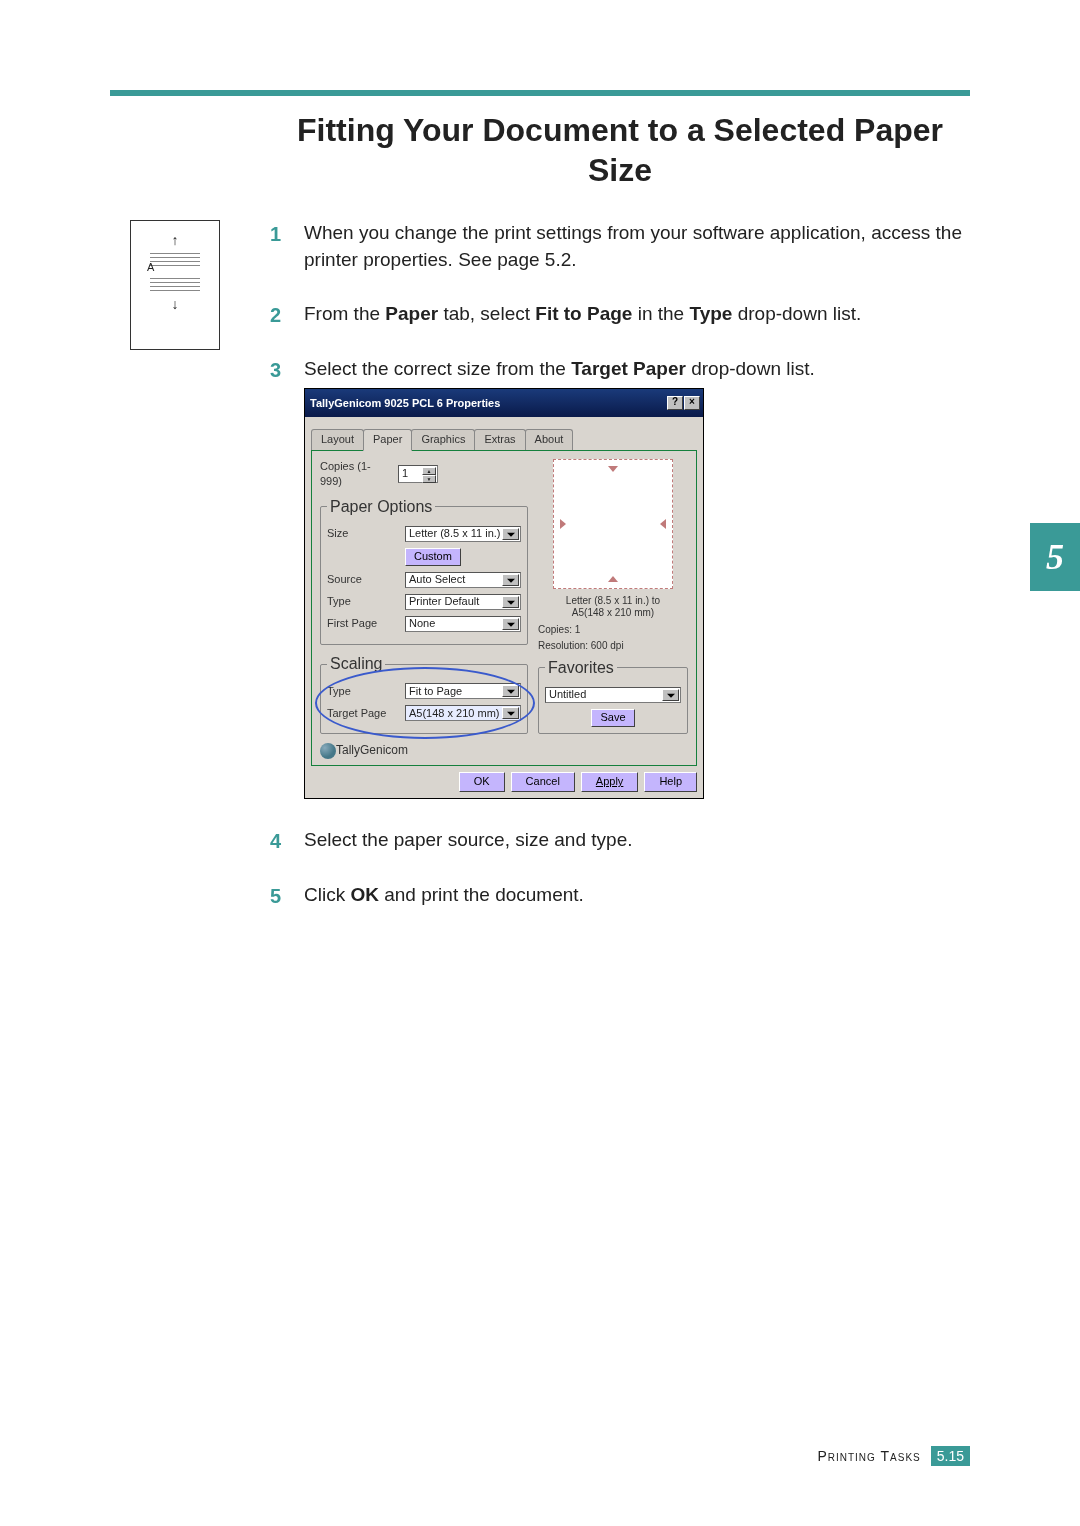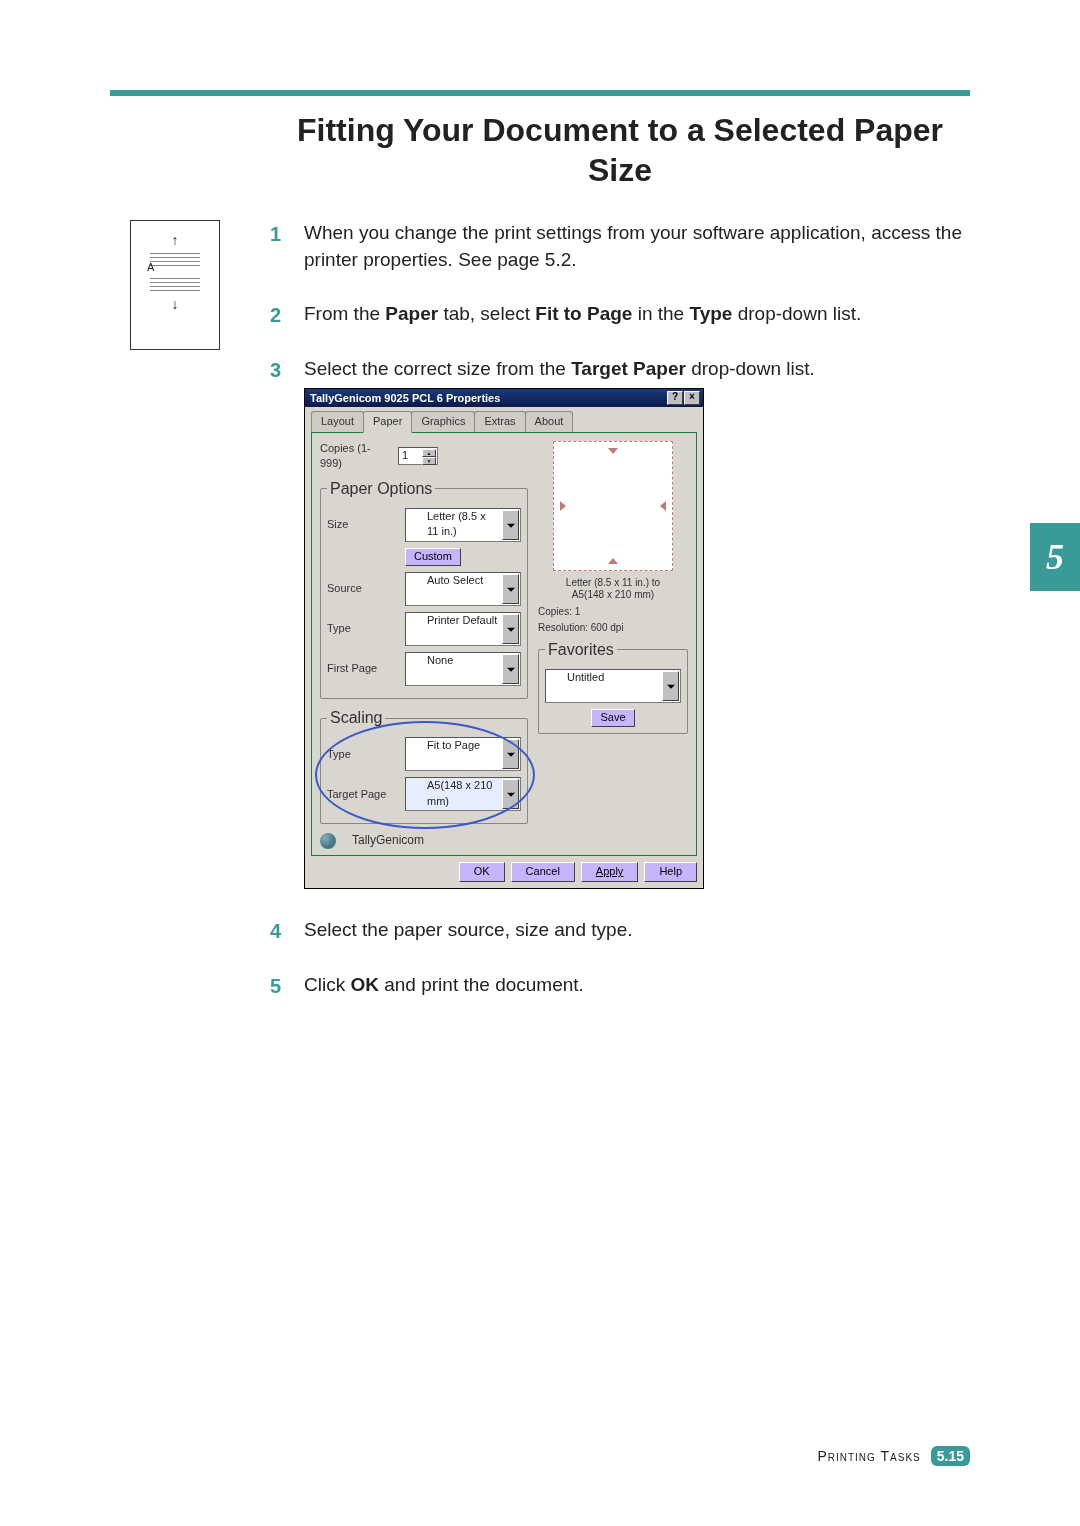--- a/index.html
+++ b/index.html
@@ -143,39 +143,38 @@
     font-size: 14px;
     display: flex;
     align-items: center;
     gap: 10px;
   }
   .footer .label { font-variant: small-caps; letter-spacing: 1px; }
   .footer .pagebox {
     background: var(--teal);
     color: #fff;
     padding: 2px 6px;
-    font-weight: 700;
-    border-radius: 6px;
+    font-weight: 400;
   }
   .footer .pagebox .ch { color: #fff; }
 
   
   .dlg {
     width: 400px;
     font-family: Tahoma, Arial, sans-serif;
     font-size: 11px;
     margin: 6px 0 20px 0;
     border: 1px solid #000;
     background: var(--gray-bg);
   }
   .dlg .titlebar {
     background: #0a1a4a;
     background: linear-gradient(#1a3a7a, #0a1a4a);
     color: #fff;
-    height: 18px;
+    height: 28px;
     display: flex;
     align-items: center;
     padding: 0 3px 0 5px;
     font-weight: 700;
     font-size: 11px;
   }
   .dlg .titlebar .winbtns { margin-left: auto; display: flex; gap: 0; }
   .dlg .titlebar .wbtn {
     width: 16px; height: 14px;
     background: #c0c0c0;
@@ -184,21 +183,21 @@
     border-bottom-color: #404040;
     color: #000;
     font-size: 10px;
     line-height: 10px;
     text-align: center;
     margin-left: 1px;
     font-weight: 700;
   }
   .dlg .tabs {
     display: flex;
-    padding: 4px 6px 0 6px;
+    padding: 12px 6px 0 6px;
     gap: 0;
   }
   .dlg .tab {
     border: 1px solid #888;
     border-bottom: none;
     background: #cfcbc5;
     padding: 2px 9px;
     font-size: 11px;
     margin-right: -1px;
     border-radius: 3px 3px 0 0;
@@ -220,27 +219,28 @@
     display: flex;
     gap: 10px;
   }
   .dlg .colA { flex: 1; }
   .dlg .colB { width: 150px; }
 
   .dlg .row { display: flex; align-items: center; margin-bottom: 6px; gap: 6px; }
   .dlg .lbl { width: 72px; color: #333; }
   .dlg .field, .dlg .combo {
     flex: 1;
-    height: 34px;
+    height: 16px;
     background: #fff;
     border: 1px solid #7a7a7a;
     border-top-color: #555; border-left-color: #555;
     font-size: 11px;
-    padding: 0 21px;
-    display: flex;
+    padding: 0 3px;
+    display: flex;
+    align-items: center;
     position: relative;
   }
   .dlg .combo::after {
     content: '';
     position: absolute;
     right: 1px; top: 1px; bottom: 1px;
     width: 15px;
     background: #c0c0c0;
     border: 1px solid #fff;
     border-right-color: #404040;
@@ -326,21 +326,21 @@
   }
   .highlight-oval {
     position: absolute;
     border: 2px solid #3a5acc;
     border-radius: 50%/50%;
     pointer-events: none;
   }
   .brand {
     display: flex;
     align-items: center;
-    gap: 16px;
+    gap: 0;
     margin-top: 6px;
     color: #333;
     font-size: 12px;
   }
   .brand .logo {
     width: 16px; height: 16px;
     background: radial-gradient(circle at 30% 30%, #8ab, #478 60%);
     border-radius: 50%;
   }
 </style>

